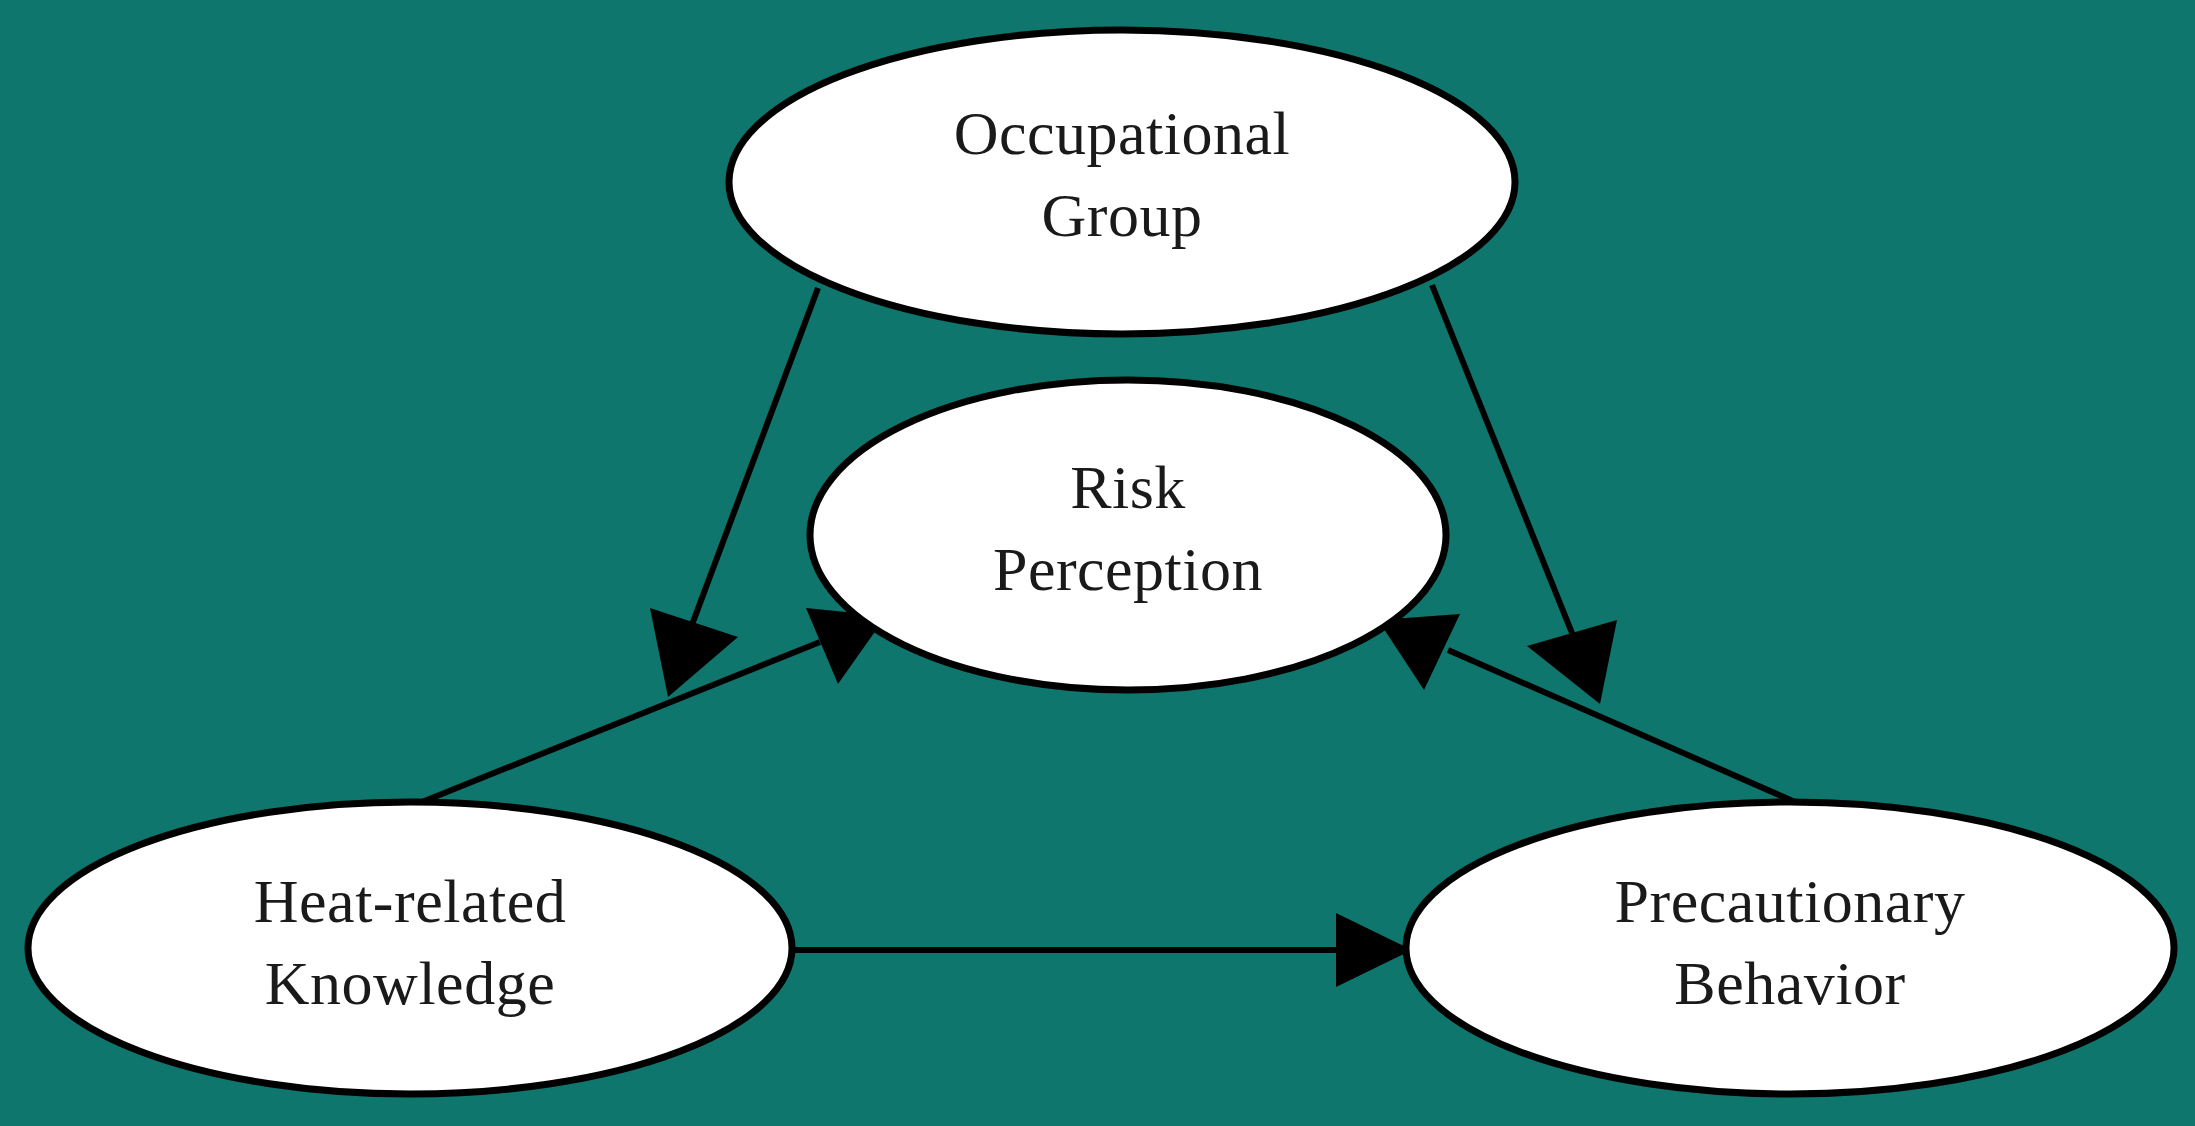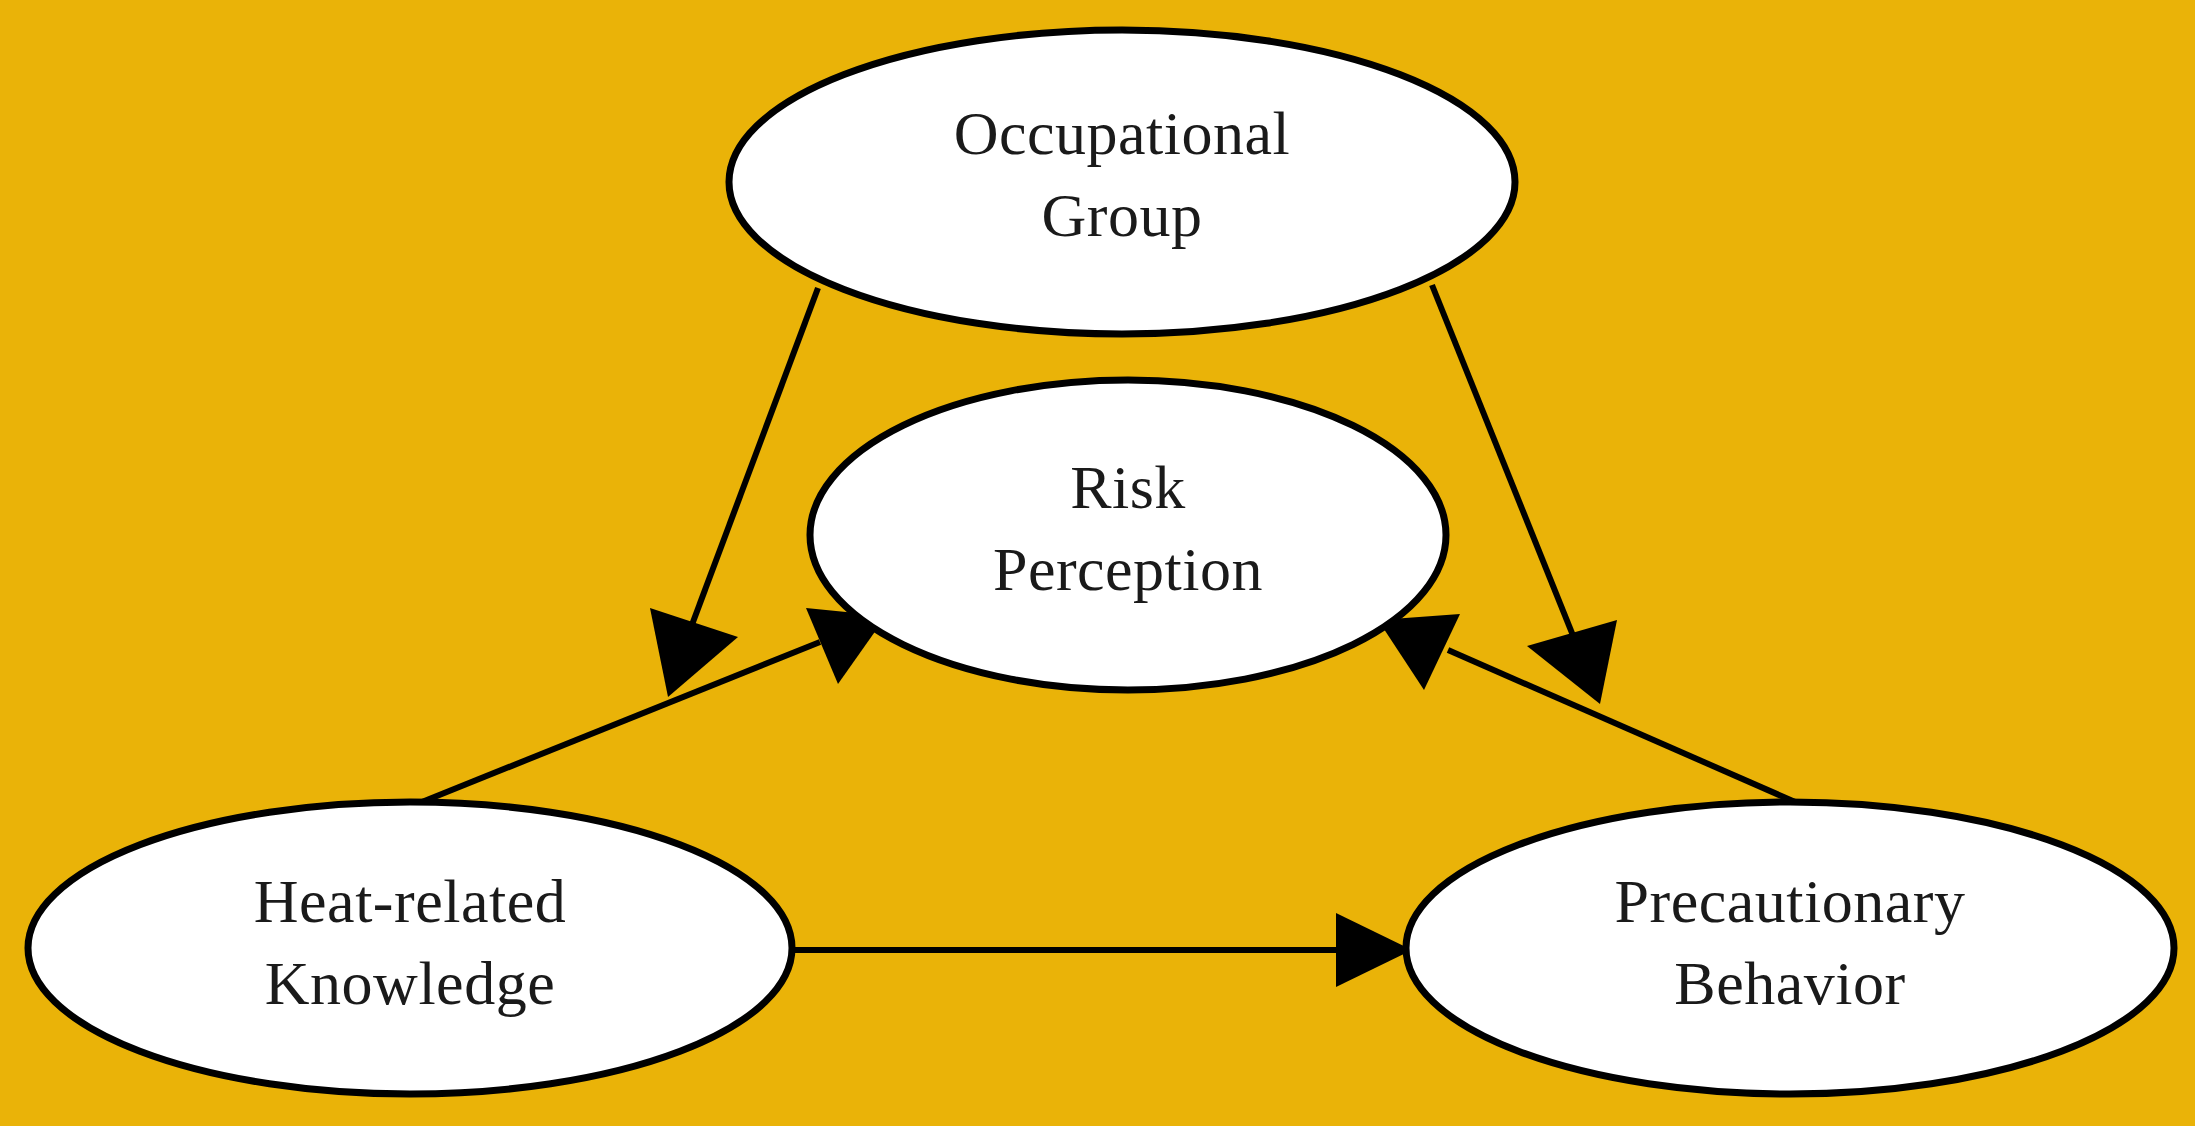--- a/index.html
+++ b/index.html
@@ -10,21 +10,21 @@
   body {
     width: 2195px;
     height: 1126px;
     overflow: hidden;
     font-family: "Liberation Serif", "DejaVu Serif", serif;
   }
   #diagram-root {
     position: relative;
     width: 2195px;
     height: 1126px;
-    background: #eab308;
+    background: #0f766e;
   }
   svg#model-svg {
     display: block;
     width: 2195px;
     height: 1126px;
   }
   .node-ellipse {
     fill: #ffffff;
     stroke: #000000;
     stroke-width: 7;

